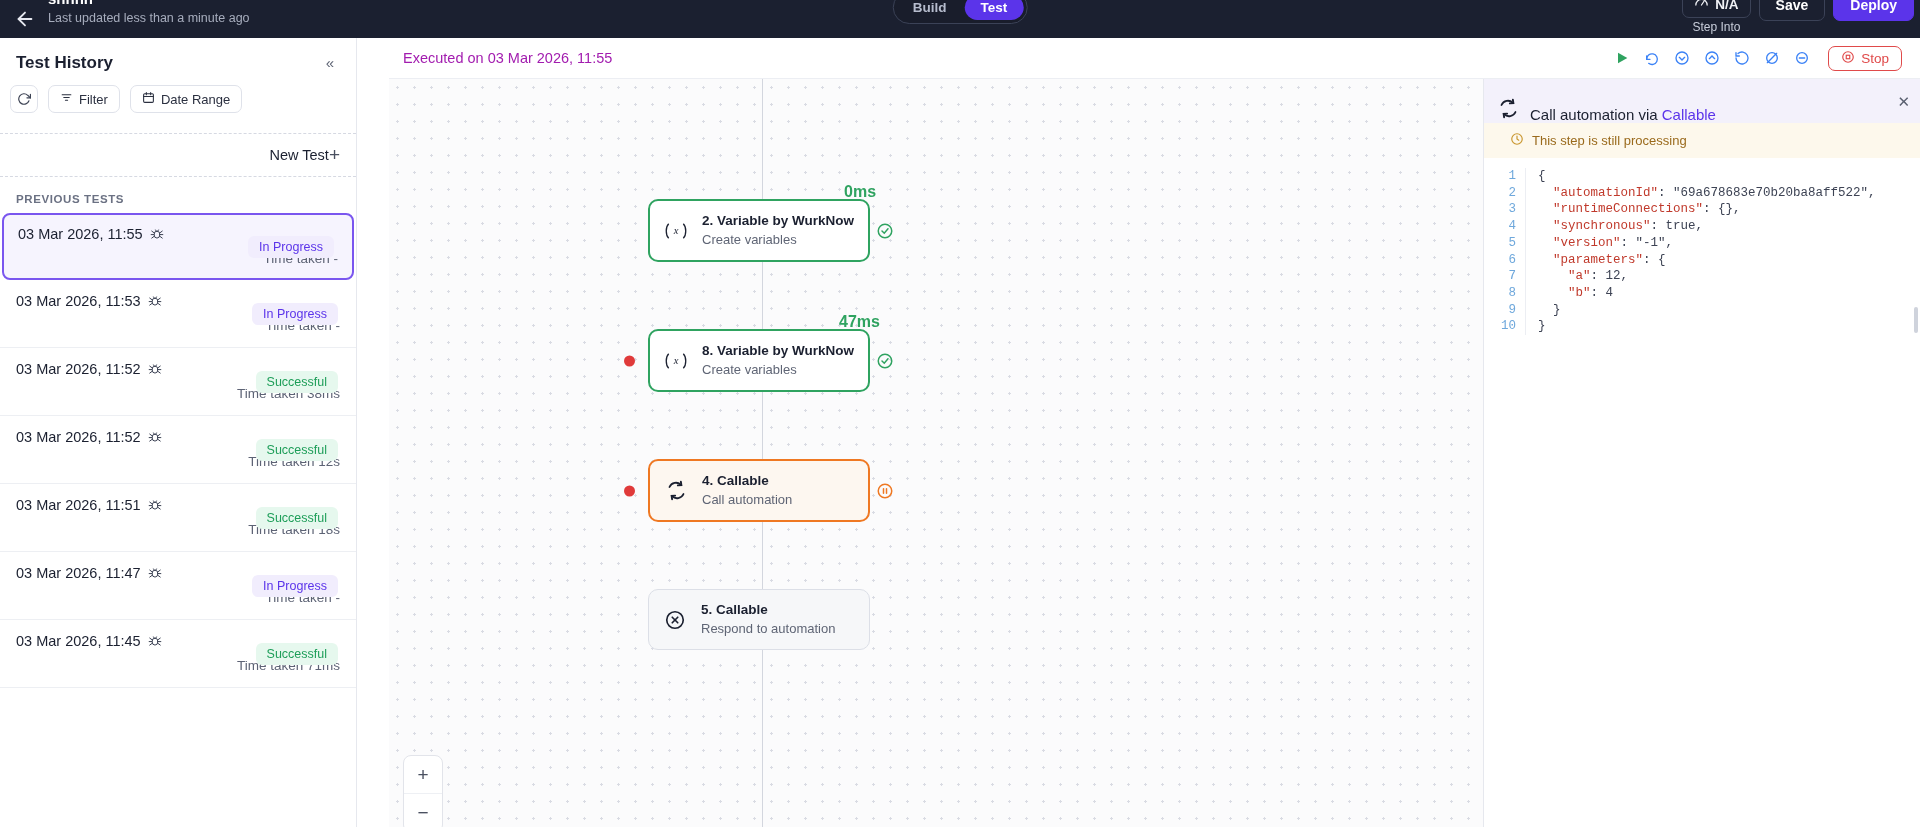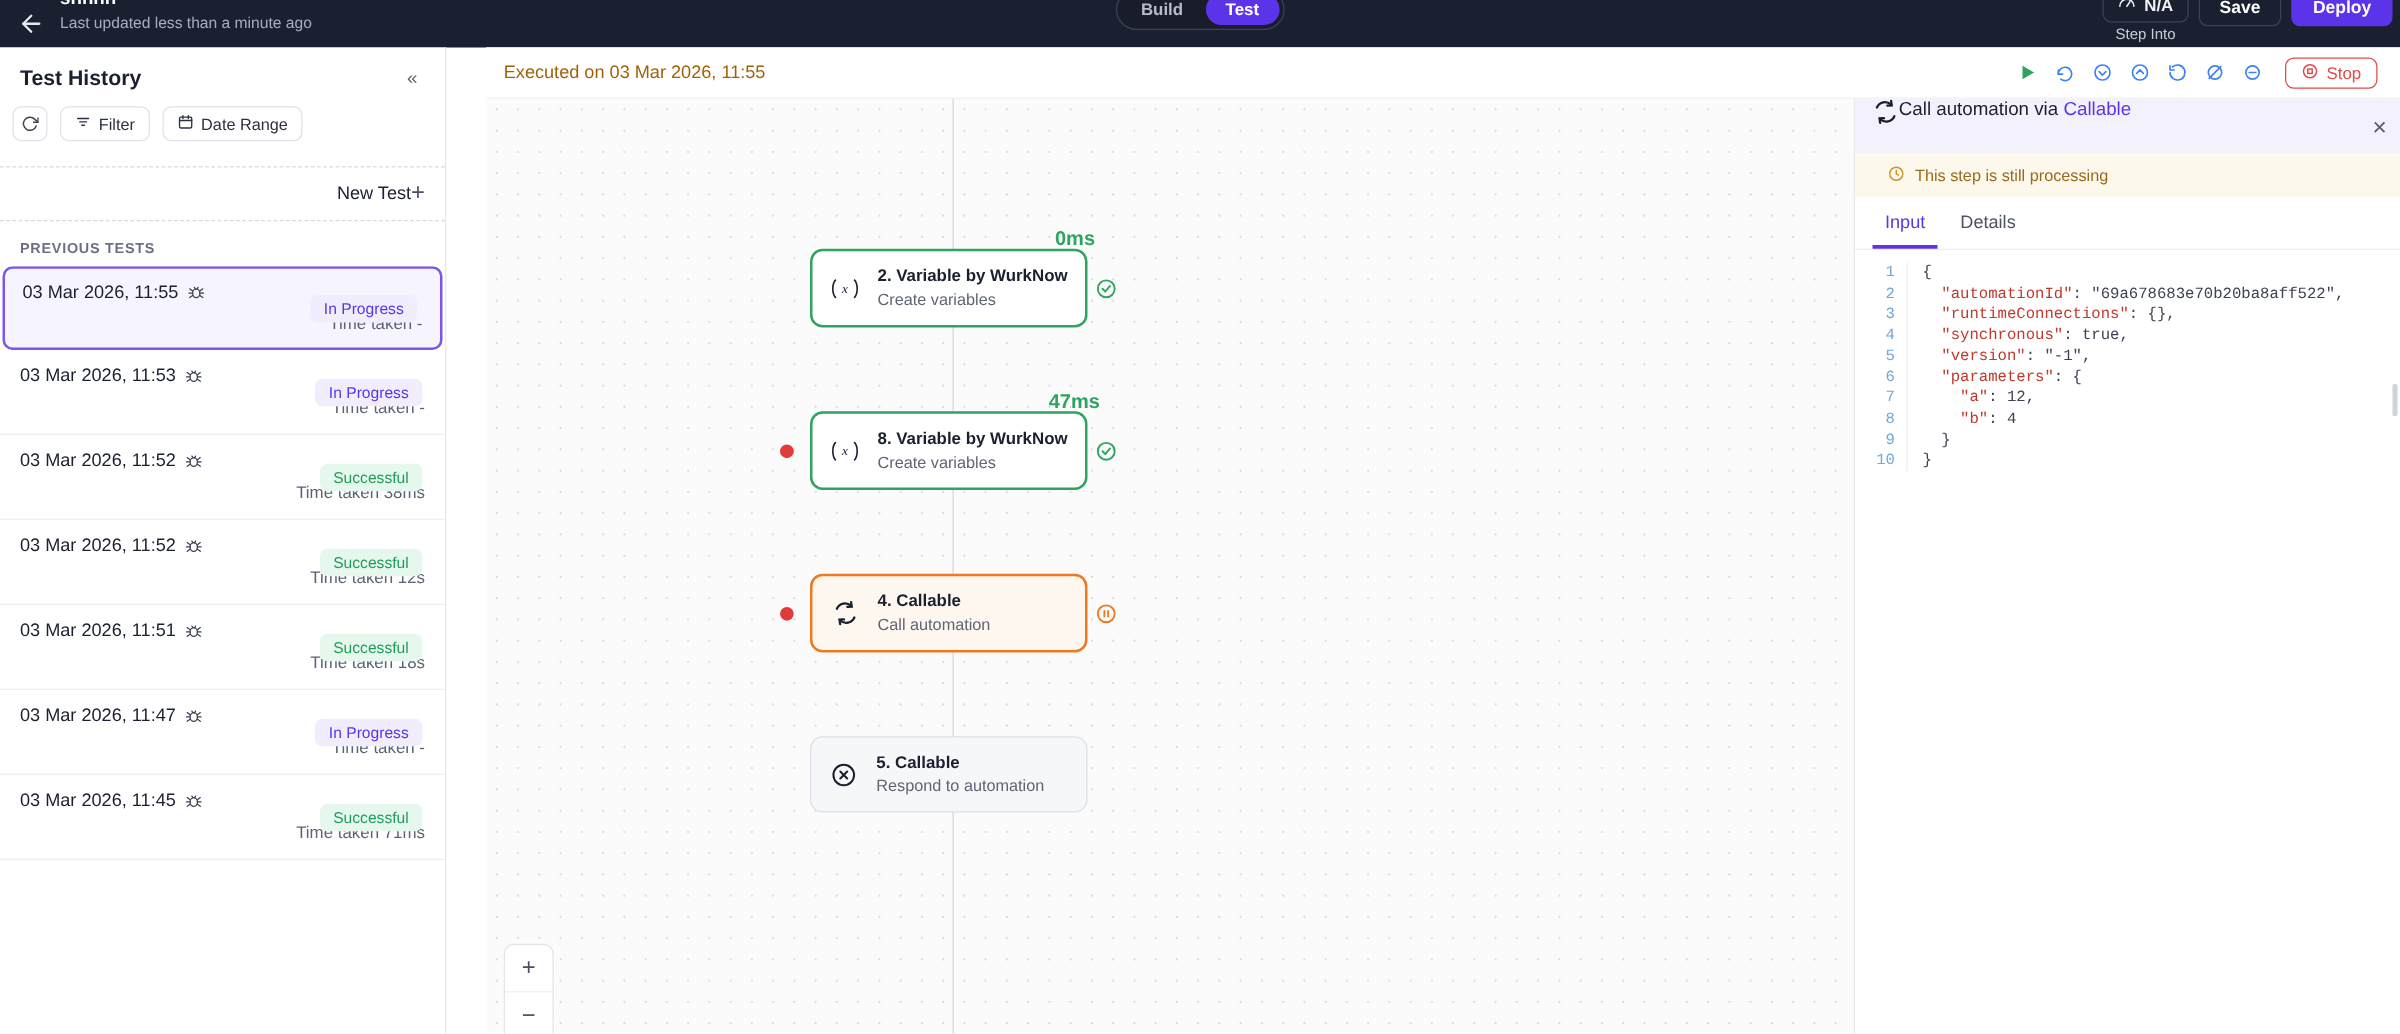--- a/index.html
+++ b/index.html
@@ -118,21 +118,21 @@
 
   
   .canvas-wrap {
     position: absolute; left: 389px; top: 38px; right: 0; height: 789px;
     background: #ffffff;
   }
   .canvas-head {
     height: 41px; display: flex; align-items: center; justify-content: space-between;
     padding: 0 18px 0 14px; border-bottom: 1px solid #eceef3; background: #fff;
   }
-  .exec-label { font-size: 14.5px; color: #a16207; }
+  .exec-label { font-size: 14.5px; color: #a21caf; }
   .canvas-tools { display: flex; align-items: center; gap: 14px; }
   .ctool { cursor: pointer; display: flex; align-items: center; }
   .stop-btn {
     display: flex; align-items: center; gap: 6px;
     border: 1px solid #e04a4a; color: #e04a4a; border-radius: 7px;
     padding: 3px 12px; font-size: 13.5px; cursor: pointer; background: #fff;
     margin-left: 4px;
   }
 
   .canvas {
@@ -177,22 +177,22 @@
     height: 38px; display: flex; align-items: center; justify-content: center;
     font-size: 19px; color: #4a5060; cursor: pointer; border-bottom: 1px solid #eef0f4;
   }
 
   
   .rpanel {
     position: absolute; right: 0; top: 41px; width: 437px; bottom: 0;
     background: #ffffff; border-left: 1px solid #e6e8ee;
   }
   .rpanel-head {
-    height: 44px; background: #f3f1fb; display: flex; align-items: flex-start;
-    padding: 0 14px;
+    height: 44px; background: #f3f1fb; display: flex; align-items: flex-end;
+    gap: 11px; padding: 0 14px;
   }
   .rpanel-title { font-size: 15px; color: #1b2030; }
   .rpanel-title .accent { color: #5b34ea; }
   .rpanel-close {
     position: absolute; right: 10px; top: 14px; color: #5a6070;
     font-size: 15px; cursor: pointer;
   }
   .proc-banner {
     background: #fdf8ec; display: flex; align-items: center; gap: 8px;
     padding: 9px 26px; font-size: 13px; color: #9a6a1c;
@@ -611,24 +611,20 @@
       <div class="proc-banner">
         <span>
           <svg width="14" height="14" viewBox="0 0 24 24" fill="none" stroke="#c9962e" stroke-width="2" stroke-linecap="round">
               <circle cx="12" cy="12" r="9"></circle>
               <polyline points="12 7 12 12 15 14"></polyline>
             </svg>
         </span>
         <span>This step is still processing</span>
       </div>
 
-      <div class="tabs">
-        <div class="tab active">Input</div>
-        <div class="tab">Details</div>
-      </div>
 
       <div class="code-area">
         <div class="gutter" id="gutter">
             <div>1</div>
             <div>2</div>
             <div>3</div>
             <div>4</div>
             <div>5</div>
             <div>6</div>
             <div>7</div>

